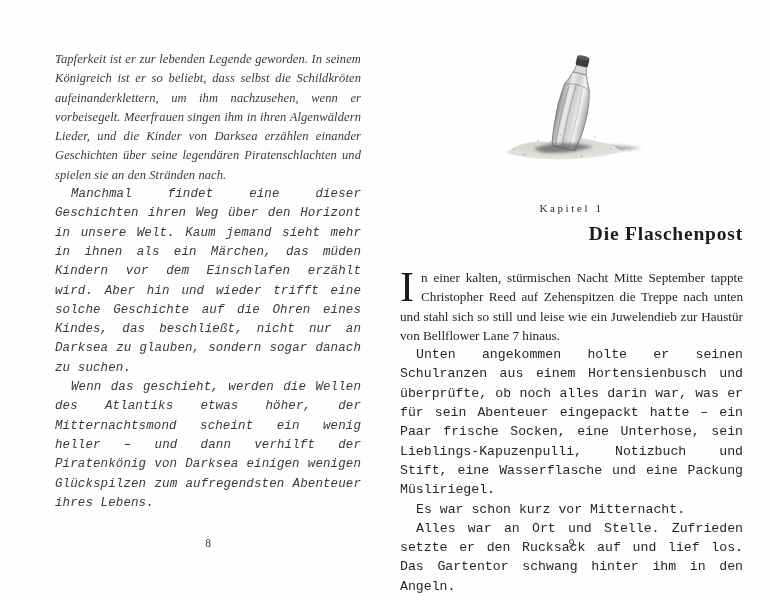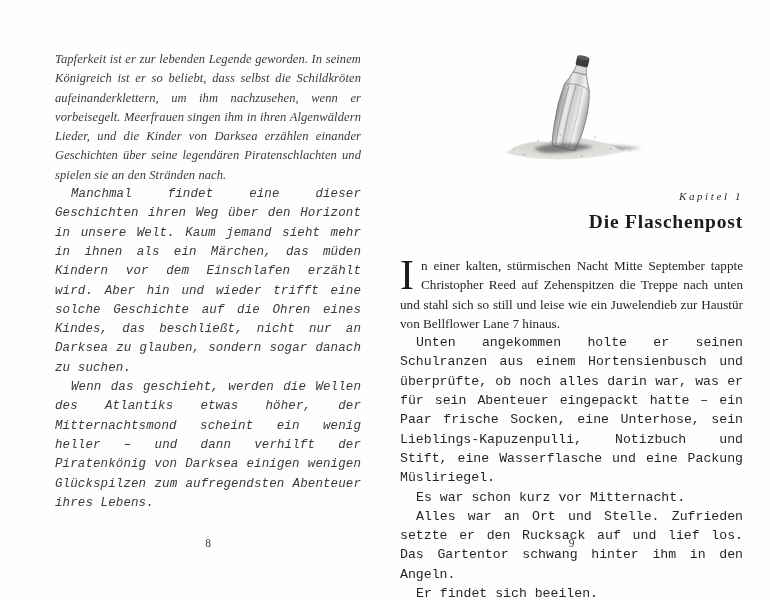--- a/index.html
+++ b/index.html
@@ -24,26 +24,25 @@
   }
   .left-page-text p { margin: 0; text-align: justify; }
 
   
   .right-page {
     position: absolute;
     left: 400px; top: 48px; width: 343px;
   }
   .illustration { width: 160px; height: 122px; margin: 0 auto; }
   .chapter-label {
-    text-align: right;
+    text-align: center;
     font-size: 11px;
     letter-spacing: 2.6px;
     color: #2e2e2e;
-    margin-top: 20px;
-    font-style: italic;
+    margin-top: 32px;
   }
   .chapter-title {
     text-align: right;
     font-size: 19.5px;
     font-weight: 700;
     letter-spacing: 0.8px;
     color: #1c1c1c;
     margin: 9px 0 0 0;
   }
   .body-text {

